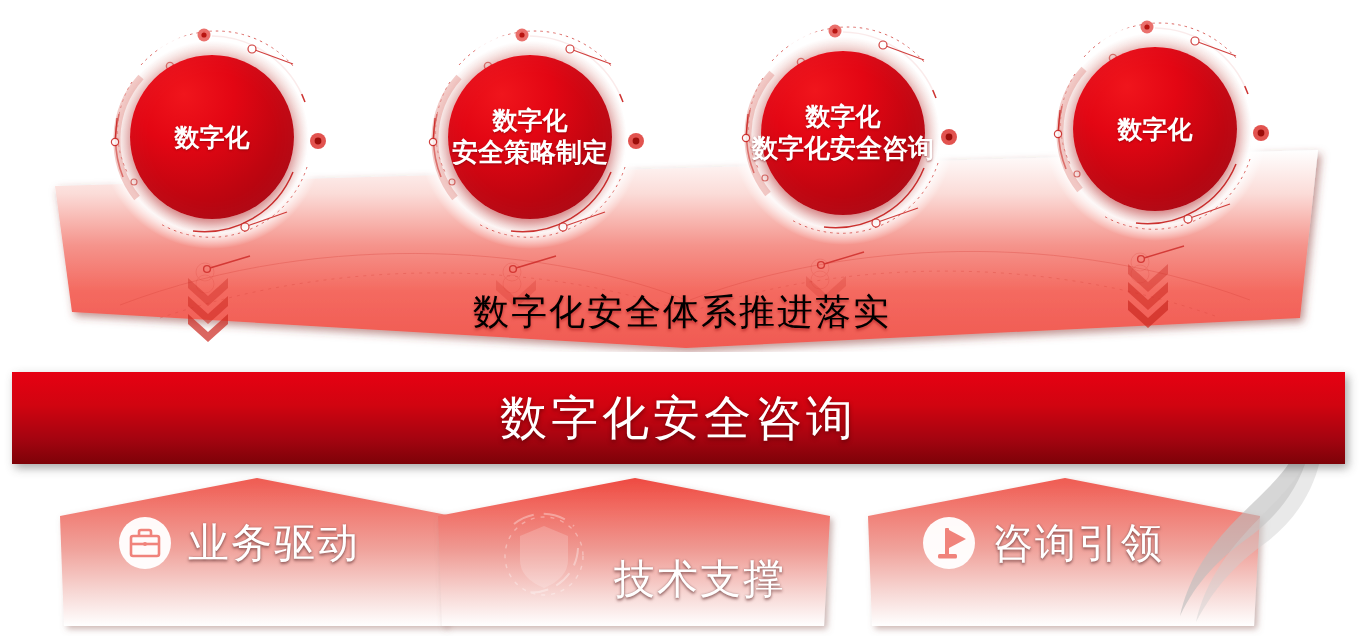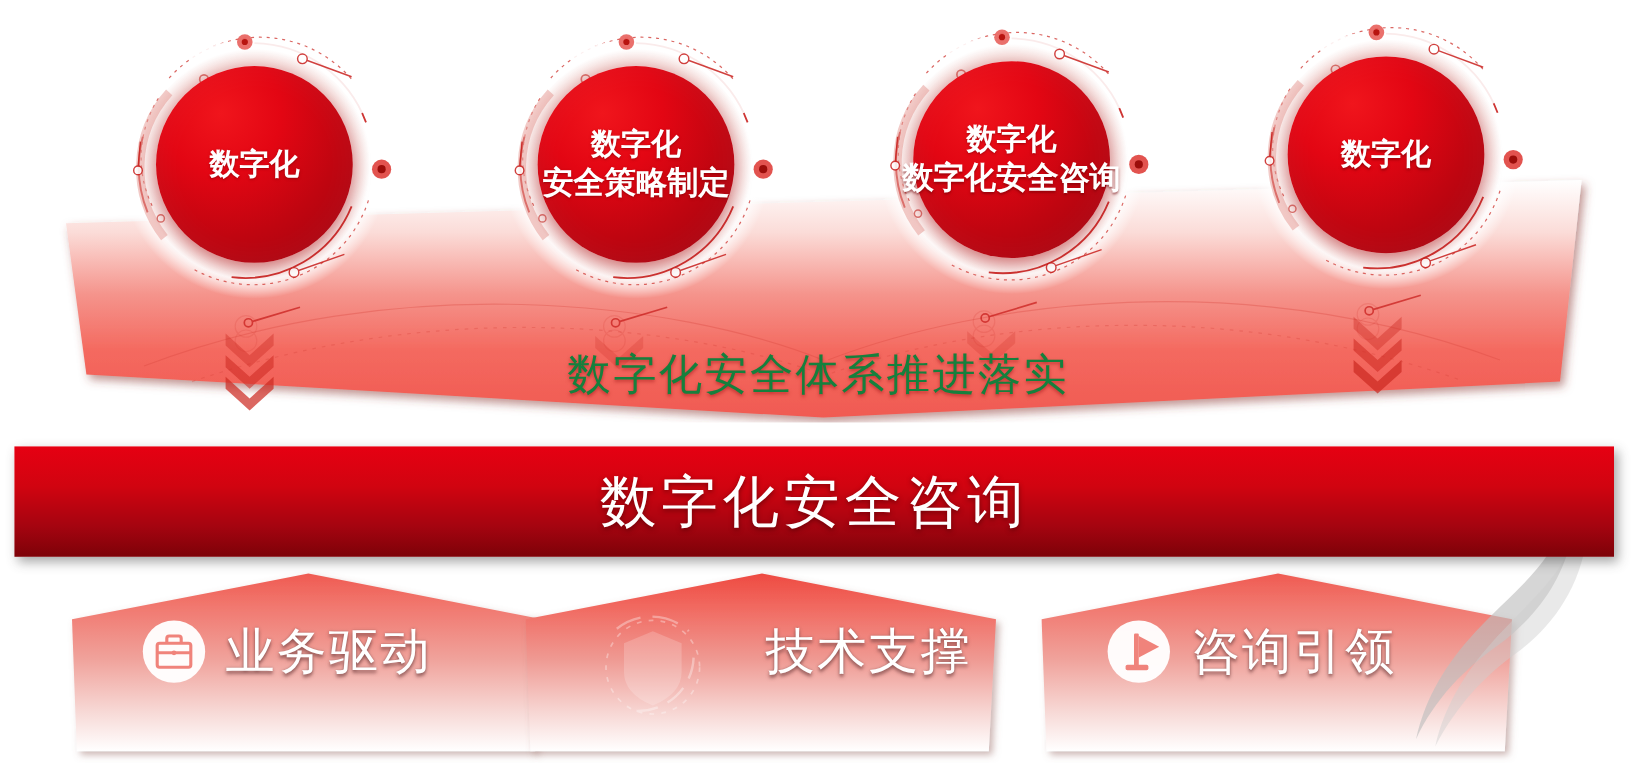--- a/index.html
+++ b/index.html
@@ -39,21 +39,21 @@
     color:#fff;font-size:25px;line-height:1.28;white-space:nowrap;
     text-shadow:0 1px 2px rgba(110,0,6,.55);
     font-family:"Liberation Sans","DejaVu Sans",sans-serif;
   }
   .node .disc .l2{font-size:26px;}
 
   
   .band-label{
     position:absolute;z-index:7;
     left:0;top:288px;width:1364px;text-align:center;
-    color:#15803d;font-size:36px;letter-spacing:2px;
+    color:#000000;font-size:36px;letter-spacing:2px;
     text-shadow:0 2px 3px rgba(150,12,16,.55);
   }
 
   
   .chev{position:absolute;z-index:7;}
 
   
   .banner{
     position:absolute;left:12px;top:372px;width:1333px;height:92px;
     background:linear-gradient(180deg,#e60012 0%,#d10410 36%,#a50410 72%,#7d0208 100%);
@@ -419,21 +419,21 @@
 
         <g opacity="0.34">
           <g fill="none" stroke="#ffffff" stroke-width="2">
             <path d="M 88,48 A 46,46 0 0 1 148,50" stroke-dasharray="22 10"></path>
             <path d="M 152,72 A 46,46 0 0 1 100,116" stroke-dasharray="18 9"></path>
             <circle cx="118" cy="80" r="39" stroke-dasharray="4 6" stroke-width="1.4"></circle>
           </g>
           <path d="M 118,50 L 142,60 L 142,84 Q 142,102 118,112 Q 94,102 94,84 L 94,60 Z" fill="#ffffff" opacity="0.55"></path>
         </g>
       </svg>
-      <div class="label" style="left:212px;">技术支撑</div>
+      <div class="label" style="left:188px;margin-top:36px;">技术支撑</div>
     </div>
 
     <div class="card" style="left:856px;">
       <svg width="418" height="160" viewBox="0 0 418 160" xmlns="http://www.w3.org/2000/svg">
         <defs>
           <linearGradient id="cg3" x1="0" y1="0" x2="0" y2="1">
             <stop offset="0%" stop-color="#ef5b52"></stop>
             <stop offset="18%" stop-color="#f1776e"></stop>
             <stop offset="48%" stop-color="#f0a29b"></stop>
             <stop offset="78%" stop-color="#f7d9d6"></stop>

